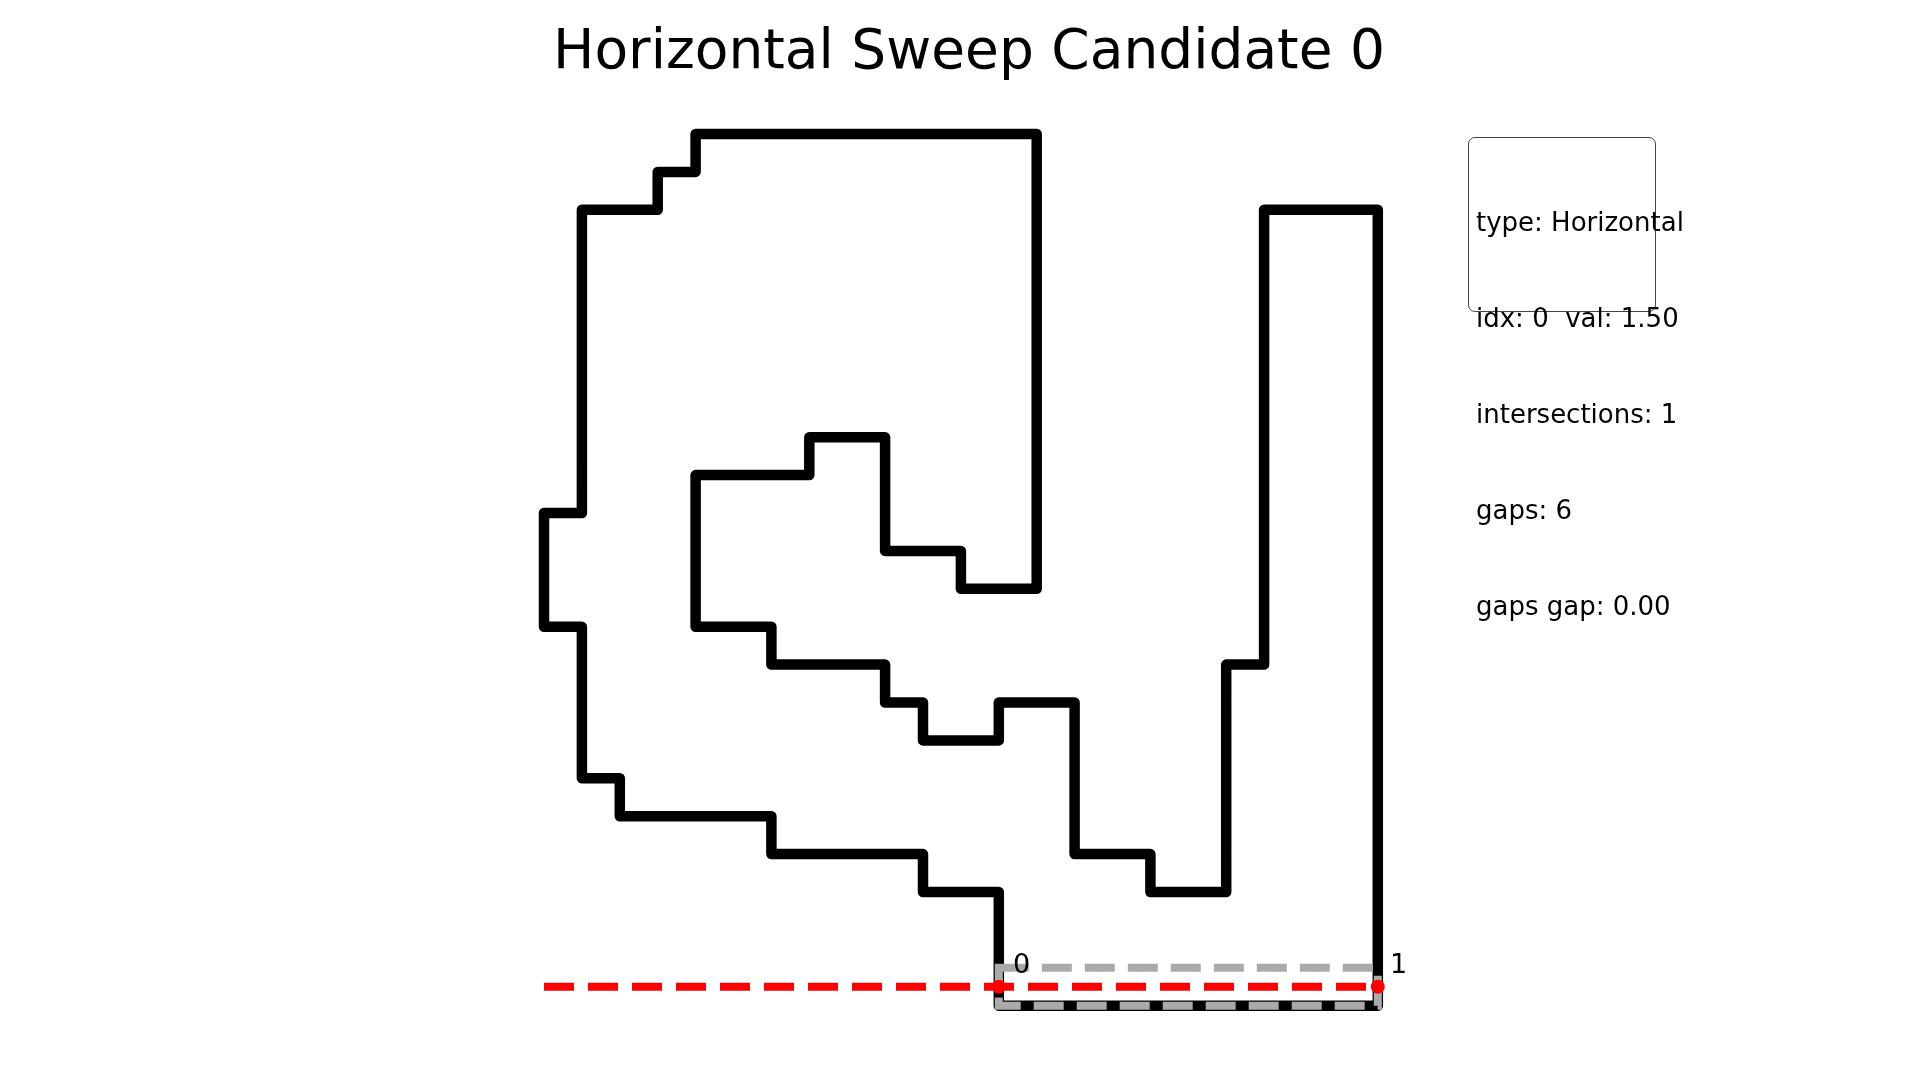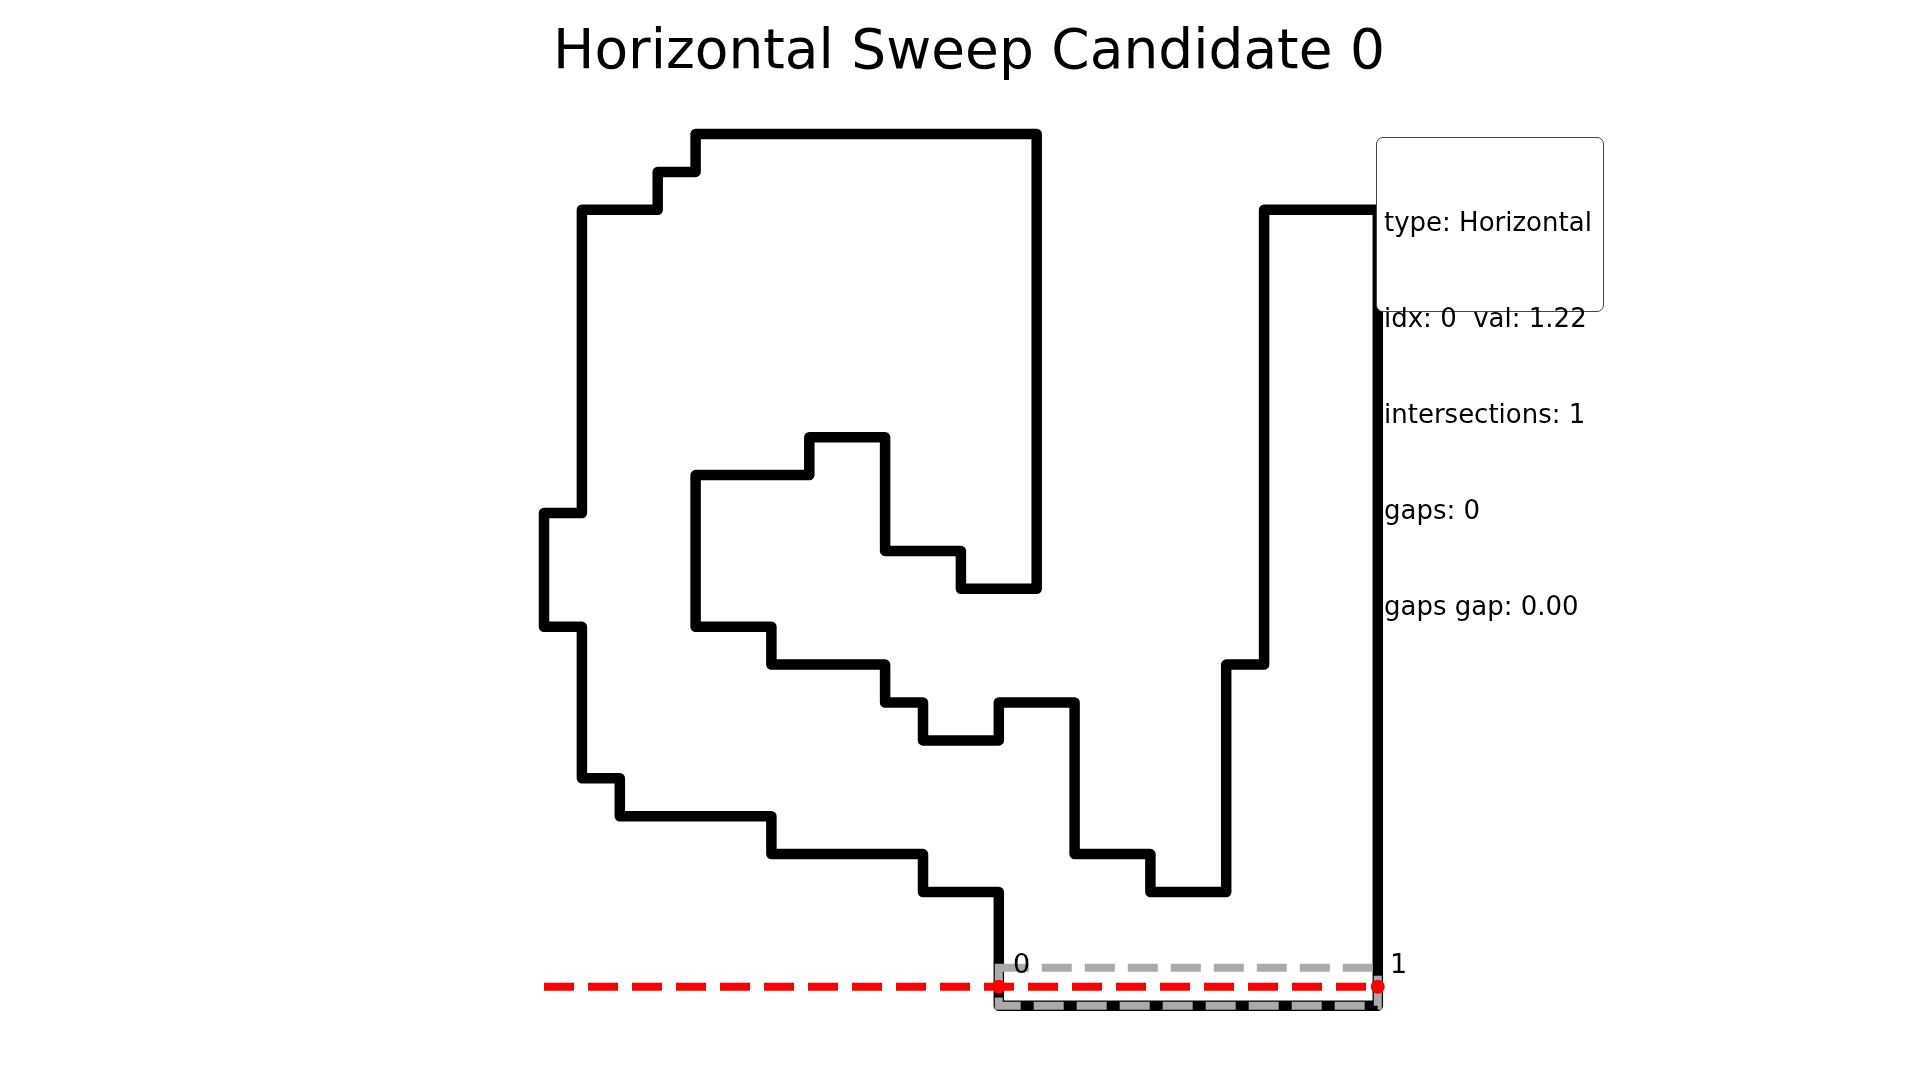--- a/index.html
+++ b/index.html
@@ -1,19 +1,19 @@
 <!DOCTYPE html>
 <html><head>
 <meta charset="utf-8">
 <style>
   html, body { margin: 0; padding: 0; background: #ffffff; }
   body { width: 1920px; height: 1080px; position: relative; overflow: hidden; font-family: "DejaVu Sans", sans-serif; }
   #figure-title { position: absolute; left: 0; width: 1938px; top: 22px; text-align: center; font-size: 55px; color: #000; line-height: 1; letter-spacing: 0px; }
   #plot { position: absolute; left: 0; top: 0; width: 1920px; height: 1080px; }
-  #info-box { position: absolute; left: 1376px; top: 137px; width: 228px; height: 175px; border: 1.5px solid #444; border-radius: 7px; background: #fff; box-sizing: border-box; padding: 4px 0 0 7px; font-size: 26px; line-height: 32px; color: #000; white-space: pre; }
+  #info-box { position: absolute; left: 1468px; top: 137px; width: 188px; height: 175px; border: 1.5px solid #444; border-radius: 7px; background: #fff; box-sizing: border-box; padding: 4px 0 0 7px; font-size: 26px; line-height: 32px; color: #000; white-space: pre; }
   .info-line { display: block; }
   .pt-label { position: absolute; font-size: 27px; color: #000; line-height: 1; }
 </style>
 </head>
 <body>
 
 <div id="figure-title">Horizontal Sweep Candidate 0</div>
 
 <svg id="plot" xmlns="http://www.w3.org/2000/svg" width="1920" height="1080" viewBox="0 0 1920 1080">
   <polygon id="poly" fill="none" stroke="#000000" stroke-width="10.5" stroke-linejoin="round" points="695.6,134.0 1036.7,134.0 1036.7,588.8 960.9,588.8 960.9,550.9 885.1,550.9 885.1,437.2 809.3,437.2 809.3,475.1 695.6,475.1 695.6,626.7 771.4,626.7 771.4,664.6 885.1,664.6 885.1,702.5 923.0,702.5 923.0,740.4 998.8,740.4 998.8,702.5 1074.6,702.5 1074.6,854.1 1150.4,854.1 1150.4,892.0 1226.2,892.0 1226.2,664.6 1264.1,664.6 1264.1,209.8 1377.8,209.8 1377.8,1005.7 998.8,1005.7 998.8,892.0 923.0,892.0 923.0,854.1 771.4,854.1 771.4,816.2 619.8,816.2 619.8,778.3 581.9,778.3 581.9,626.7 544.0,626.7 544.0,513.0 581.9,513.0 581.9,209.8 657.7,209.8 657.7,171.9 695.6,171.9"></polygon>
@@ -25,17 +25,17 @@
     </g>
 </svg>
 
 <div id="labels">
     <span class="pt-label" style="left: 1013px; top: 950px;">0</span>
     <span class="pt-label" style="left: 1390px; top: 950px;">1</span>
   </div>
 
 <div id="info-box">
   <span class="info-line">type: Horizontal</span>
-  <span class="info-line">idx: 0  val: 1.22</span>
+  <span class="info-line">idx: 0  val: 1.50</span>
   <span class="info-line">intersections: 1</span>
-  <span class="info-line">gaps: 0</span>
+  <span class="info-line">gaps: 6</span>
   <span class="info-line">gaps gap: 0.00</span>
 </div>
 
 </body></html>

